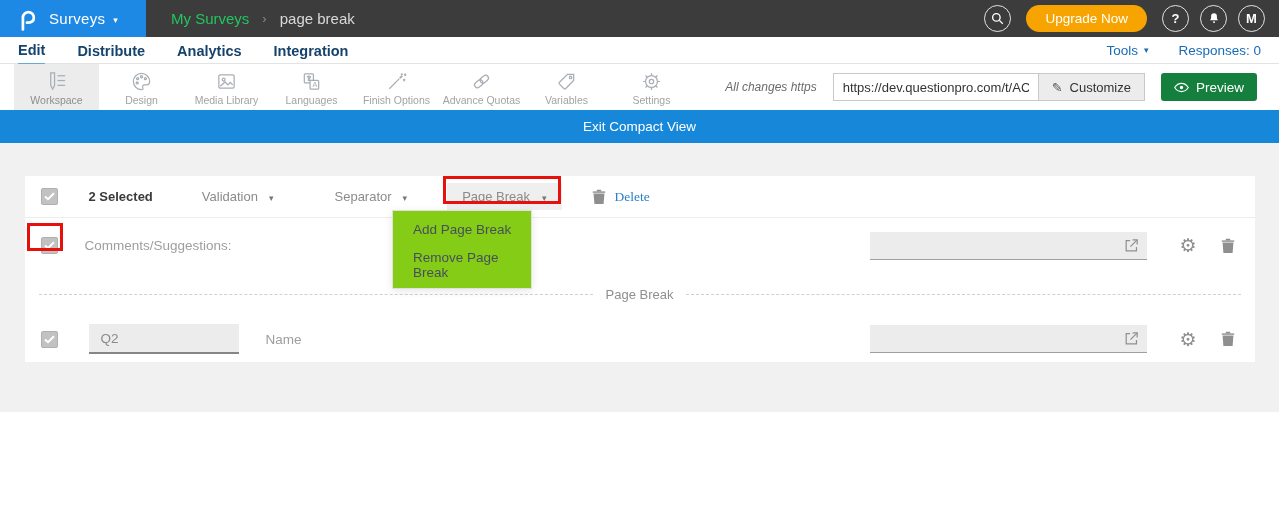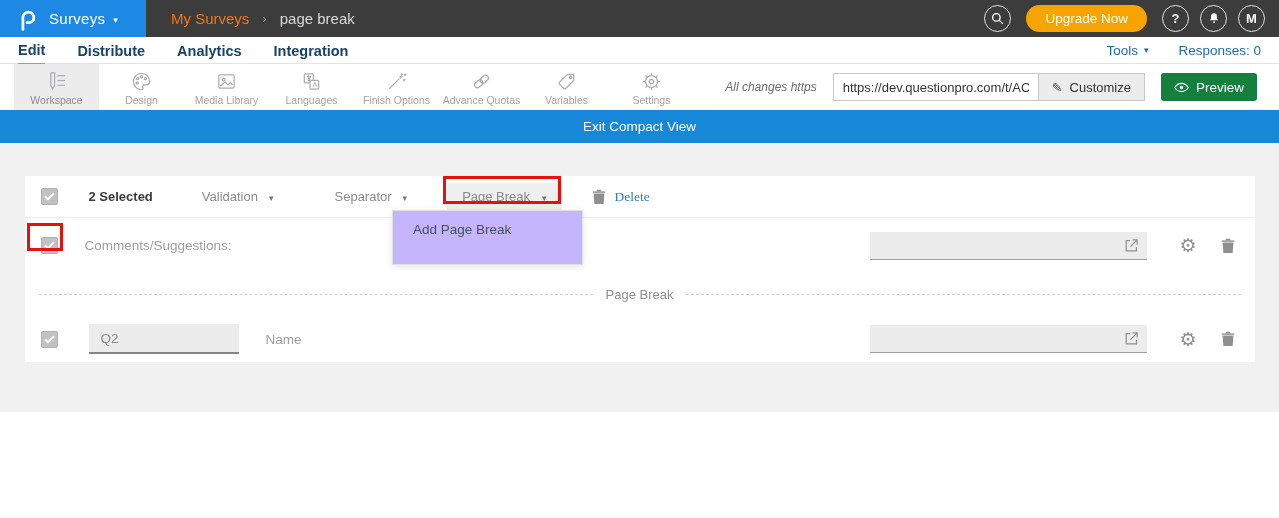--- a/index.html
+++ b/index.html
@@ -6,21 +6,21 @@
   html,body { width:1279px; height:518px; }
   body { font-family:"Liberation Sans","DejaVu Sans",sans-serif; background:#fff; position:relative; overflow:hidden; }
 
   
   .header { height:37px; background:#3c3c3c; display:flex; align-items:center; color:#fff; }
   .logo-section { width:146px; height:100%; background:#1e88e5; display:flex; align-items:center; padding-left:17px; cursor:pointer; }
   .logo-p { display:flex; align-items:center; }
   .product-name { font-size:15px; margin-left:12px; letter-spacing:.3px; }
   .hdr-caret { font-size:9px; margin-left:8px; position:relative; top:1px; }
   .breadcrumb { display:flex; align-items:center; margin-left:25px; gap:13px; font-size:15px; }
-  .bc-parent { color:#f97316; cursor:pointer; }
+  .bc-parent { color:#22c55e; cursor:pointer; }
   .bc-sep { color:#8a8a8a; font-size:13px; }
   .bc-current { color:#d9d9d9; }
   .header-right { margin-left:auto; display:flex; align-items:center; gap:11px; padding-right:14px; }
   .icon-circle { width:27px; height:27px; border:1.4px solid rgba(255,255,255,.85); border-radius:50%; display:flex; align-items:center; justify-content:center; cursor:pointer; font-size:13px; font-weight:bold; }
   .upgrade-btn { background:#f7a300; color:#fff; border:none; border-radius:14px; height:27px; padding:0 19px; font-size:13.5px; font-family:inherit; cursor:pointer; margin:0 4px; }
 
   
   .tabs-row { height:27px; background:#fff; border-bottom:1px solid #e3e3e3; display:flex; align-items:center; padding:0 18px; }
   .tab { font-size:14.5px; font-weight:600; color:#15436b; margin-right:32px; cursor:pointer; padding:7px 0 5px; }
   .tab.active { border-bottom:2px solid #64abda; }
@@ -70,21 +70,21 @@
   .answer-field { width:277px; height:28px; background:#ececec; border-bottom:1px solid #9f9f9f; position:relative; cursor:text; }
   .ext-link { position:absolute; right:7px; top:5px; cursor:pointer; line-height:0; }
   .row-gear { margin-left:32px; font-size:19px; color:#8f8f8f; cursor:pointer; line-height:1; }
   .row-trash { margin-left:24px; margin-right:4px; cursor:pointer; line-height:0; }
 
   .pb-divider { height:43px; display:flex; align-items:center; padding:0 14px; gap:13px; }
   .pb-line { flex:1; border-top:1px dashed #d0d0d0; }
   .pb-label { font-size:13px; color:#8f8f8f; white-space:nowrap; }
 
   
-  .pb-menu { position:absolute; left:392px; top:210px; width:191px; background:#c4b5fd; border:1px solid #e0e0e0; box-shadow:0 2px 8px rgba(0,0,0,.10); z-index:6; padding-bottom:17px; }
+  .pb-menu { position:absolute; left:392px; top:210px; width:140px; background:#84cc16; border:1px solid #e0e0e0; box-shadow:0 2px 8px rgba(0,0,0,.10); z-index:6; padding-bottom:5px; }
   .pb-menu-item { height:36px; display:flex; align-items:center; padding-left:20px; font-size:13.5px; color:#46505c; cursor:pointer; }
 
   
   .annotation { position:absolute; border:3px solid #e8100a; z-index:9; pointer-events:none; }
   .anno-checkbox { left:27px; top:223px; width:36px; height:28px; }
   .anno-pagebreak { left:443px; top:176px; width:118px; height:28px; }
 </style>
 </head>
 <body>
 
@@ -345,16 +345,17 @@
             </svg>
         </span>
       </div>
     </div>
 
   </div>
 </div>
 
 <div class="pb-menu">
   <div class="pb-menu-item">Add Page Break</div>
+  <div class="pb-menu-item">Remove Page Break</div>
 </div>
 
 <div class="annotation anno-checkbox"></div>
 <div class="annotation anno-pagebreak"></div>
 
 </body></html>

